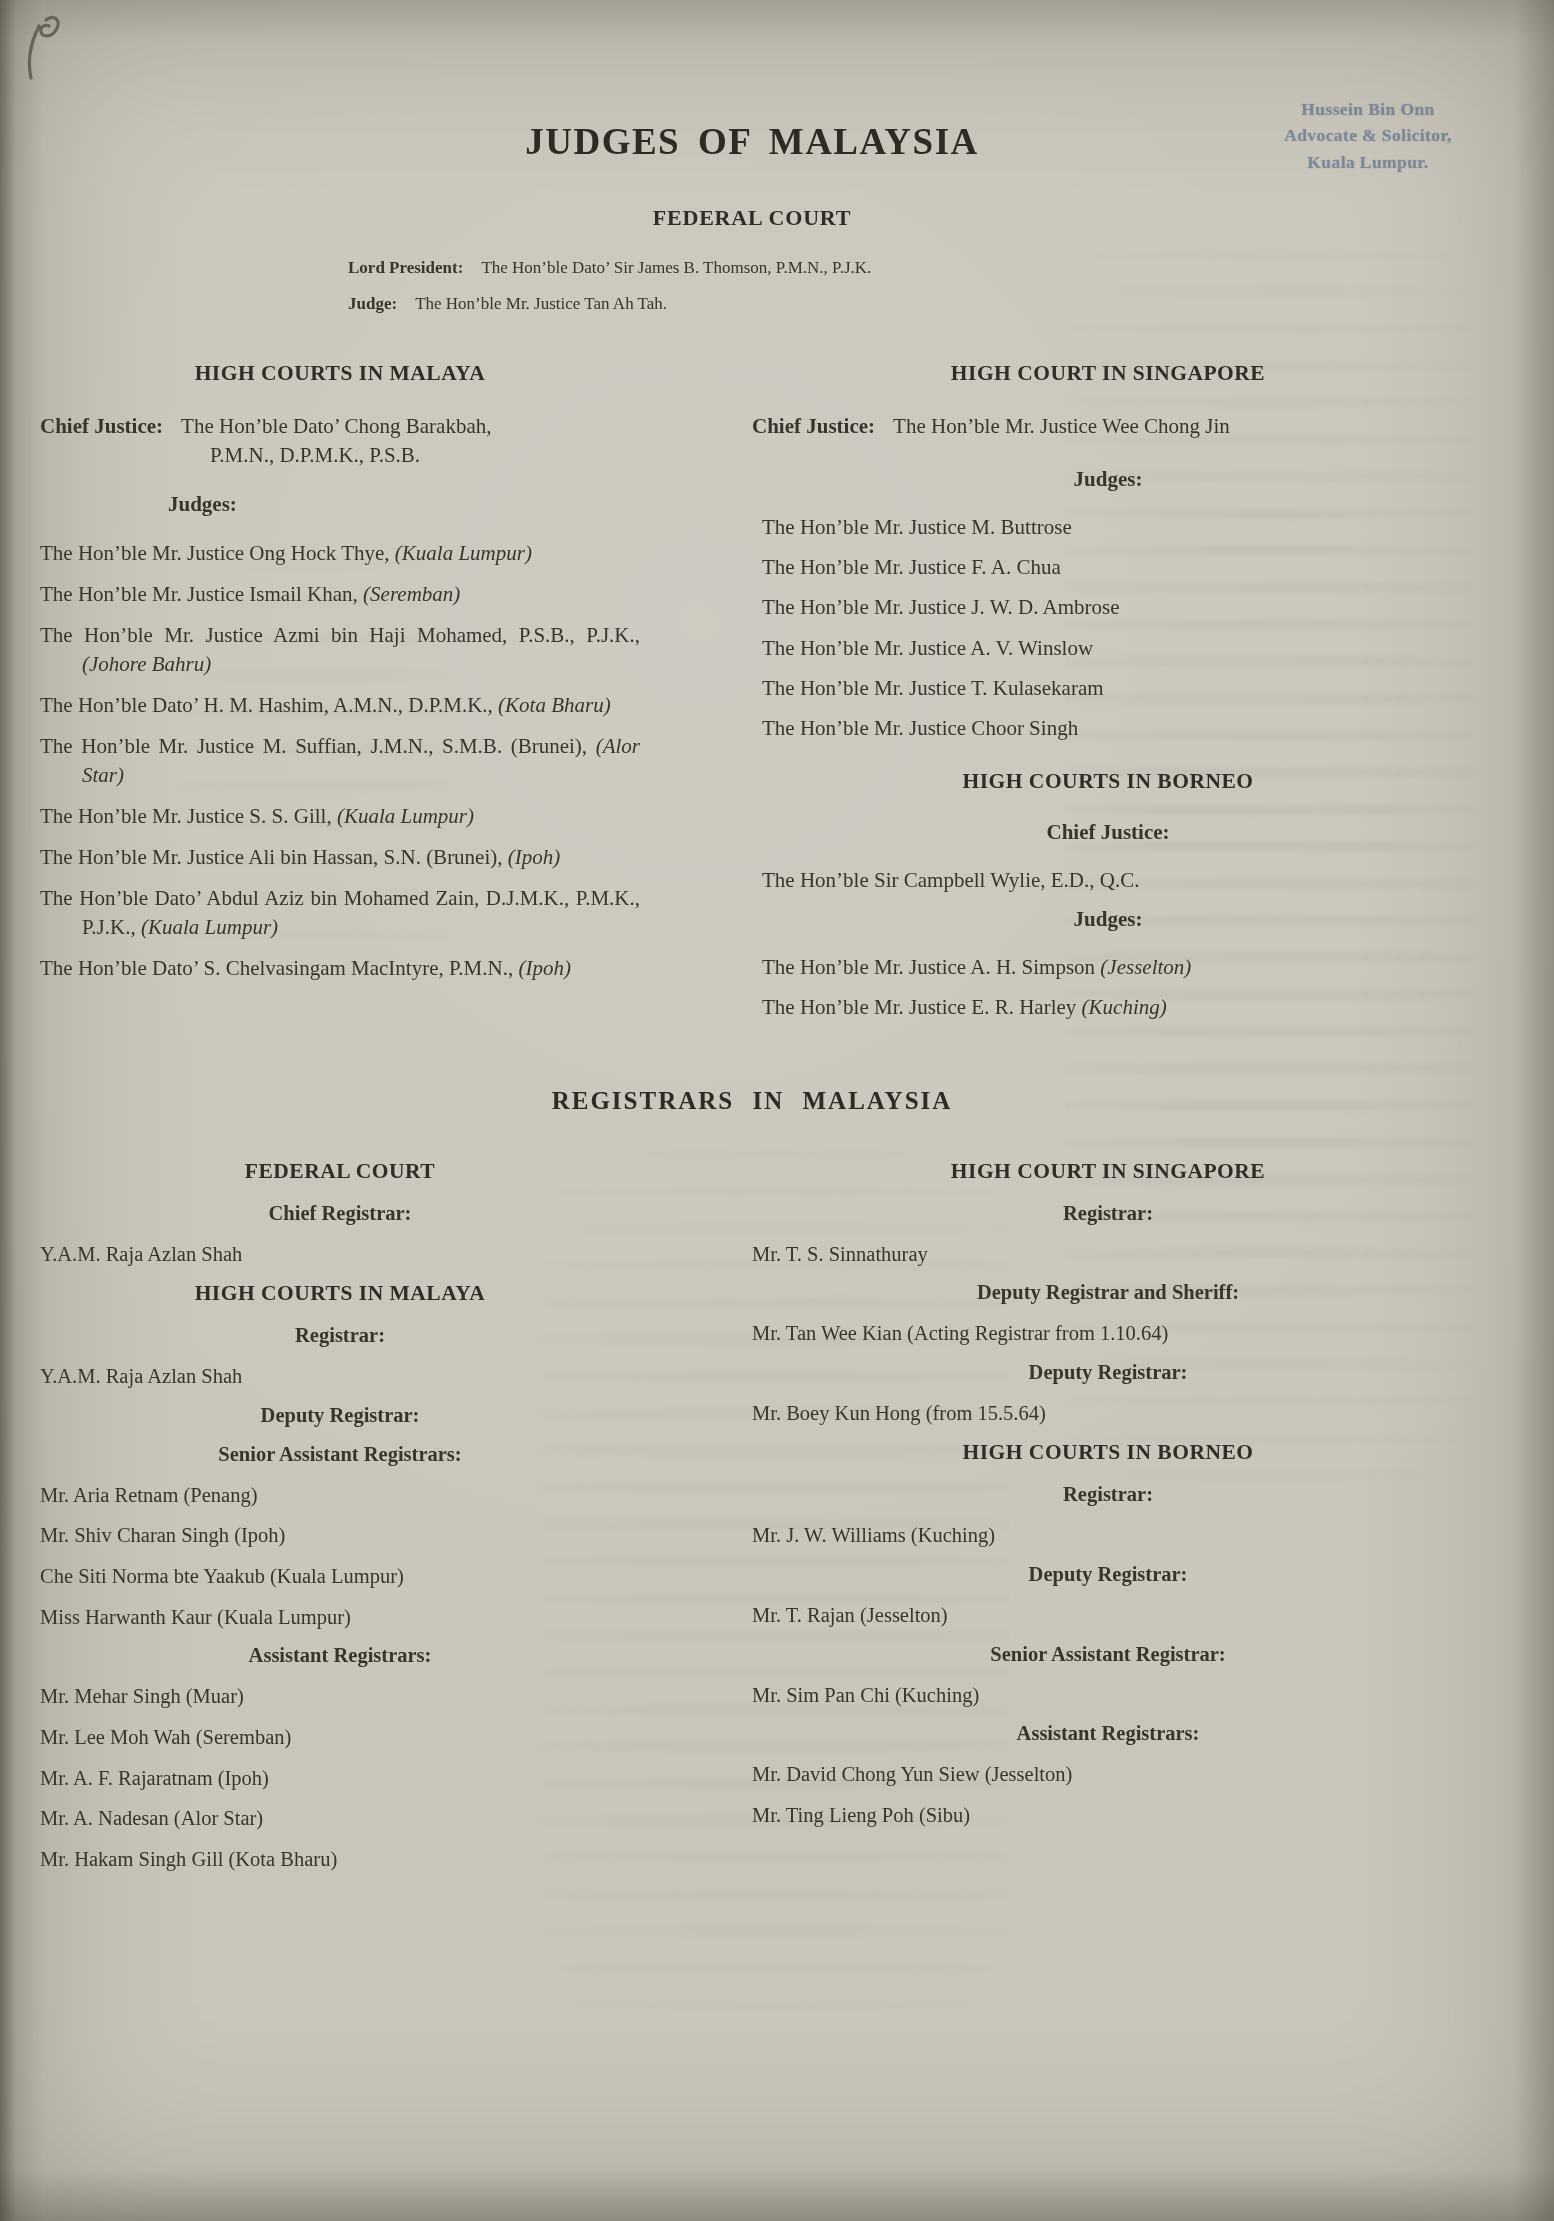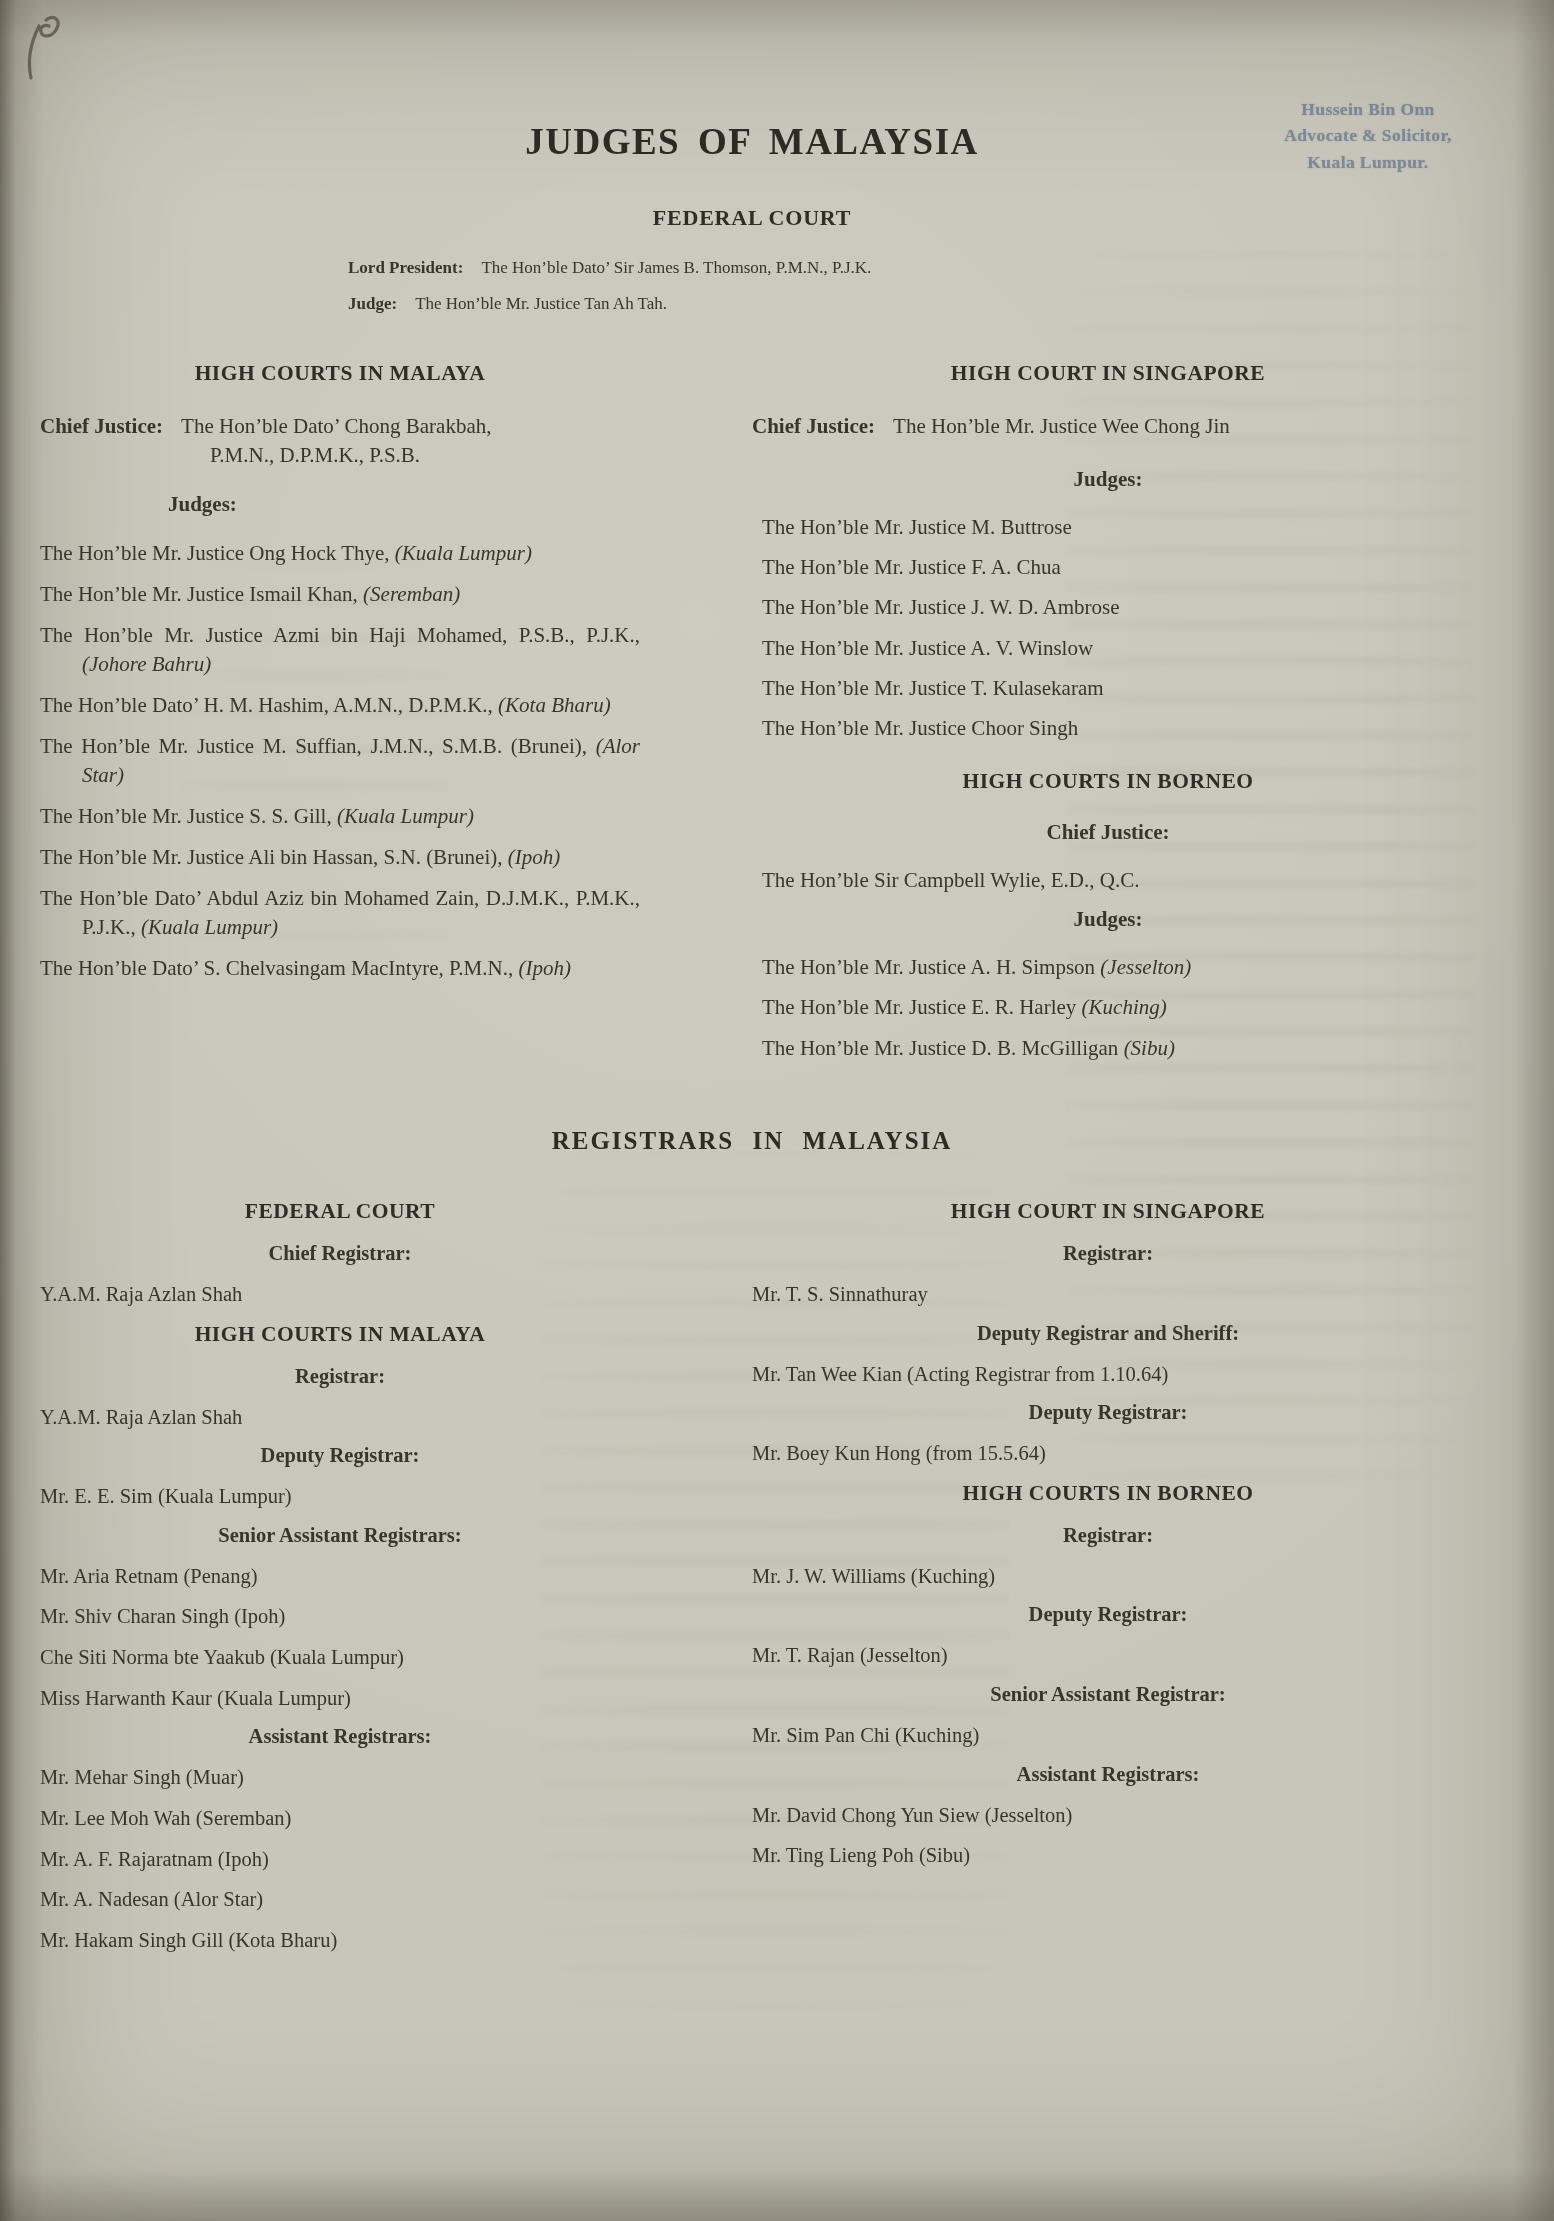--- a/index.html
+++ b/index.html
@@ -117,37 +117,35 @@
         <p class="sgj">The Hon’ble Mr. Justice A. V. Winslow</p>
         <p class="sgj">The Hon’ble Mr. Justice T. Kulasekaram</p>
         <p class="sgj">The Hon’ble Mr. Justice Choor Singh</p>
 
         <h3 class="court mt">HIGH COURTS IN BORNEO</h3>
         <p class="jlabel center">Chief Justice:</p>
         <p class="sgj">The Hon’ble Sir Campbell Wylie, E.D., Q.C.</p>
         <p class="jlabel center">Judges:</p>
         <p class="sgj"><span>The Hon’ble Mr. Justice A. H. Simpson </span><span class="pl">(Jesselton)</span></p>
         <p class="sgj"><span>The Hon’ble Mr. Justice E. R. Harley </span><span class="pl">(Kuching)</span></p>
-        <p class="sgj"><span>The Hon’ble Mr. Justice D. B. McGilligan </span><span class="pl">(Sibu)</span></p>
       </div>
     </div>
 
     <h2 class="reg-title">REGISTRARS IN MALAYSIA</h2>
 
     <div class="reg-cols">
       <div class="col-l reg">
         <h3 class="court first">FEDERAL COURT</h3>
         <p class="rlabel">Chief Registrar:</p>
         <p class="rname">Y.A.M. Raja Azlan Shah</p>
 
         <h3 class="court">HIGH COURTS IN MALAYA</h3>
         <p class="rlabel">Registrar:</p>
         <p class="rname">Y.A.M. Raja Azlan Shah</p>
         <p class="rlabel">Deputy Registrar:</p>
-        <p class="rname">Mr. E. E. Sim (Kuala Lumpur)</p>
         <p class="rlabel">Senior Assistant Registrars:</p>
         <p class="rname">Mr. Aria Retnam (Penang)</p>
         <p class="rname">Mr. Shiv Charan Singh (Ipoh)</p>
         <p class="rname">Che Siti Norma bte Yaakub (Kuala Lumpur)</p>
         <p class="rname">Miss Harwanth Kaur (Kuala Lumpur)</p>
         <p class="rlabel">Assistant Registrars:</p>
         <p class="rname">Mr. Mehar Singh (Muar)</p>
         <p class="rname">Mr. Lee Moh Wah (Seremban)</p>
         <p class="rname">Mr. A. F. Rajaratnam (Ipoh)</p>
         <p class="rname">Mr. A. Nadesan (Alor Star)</p>

